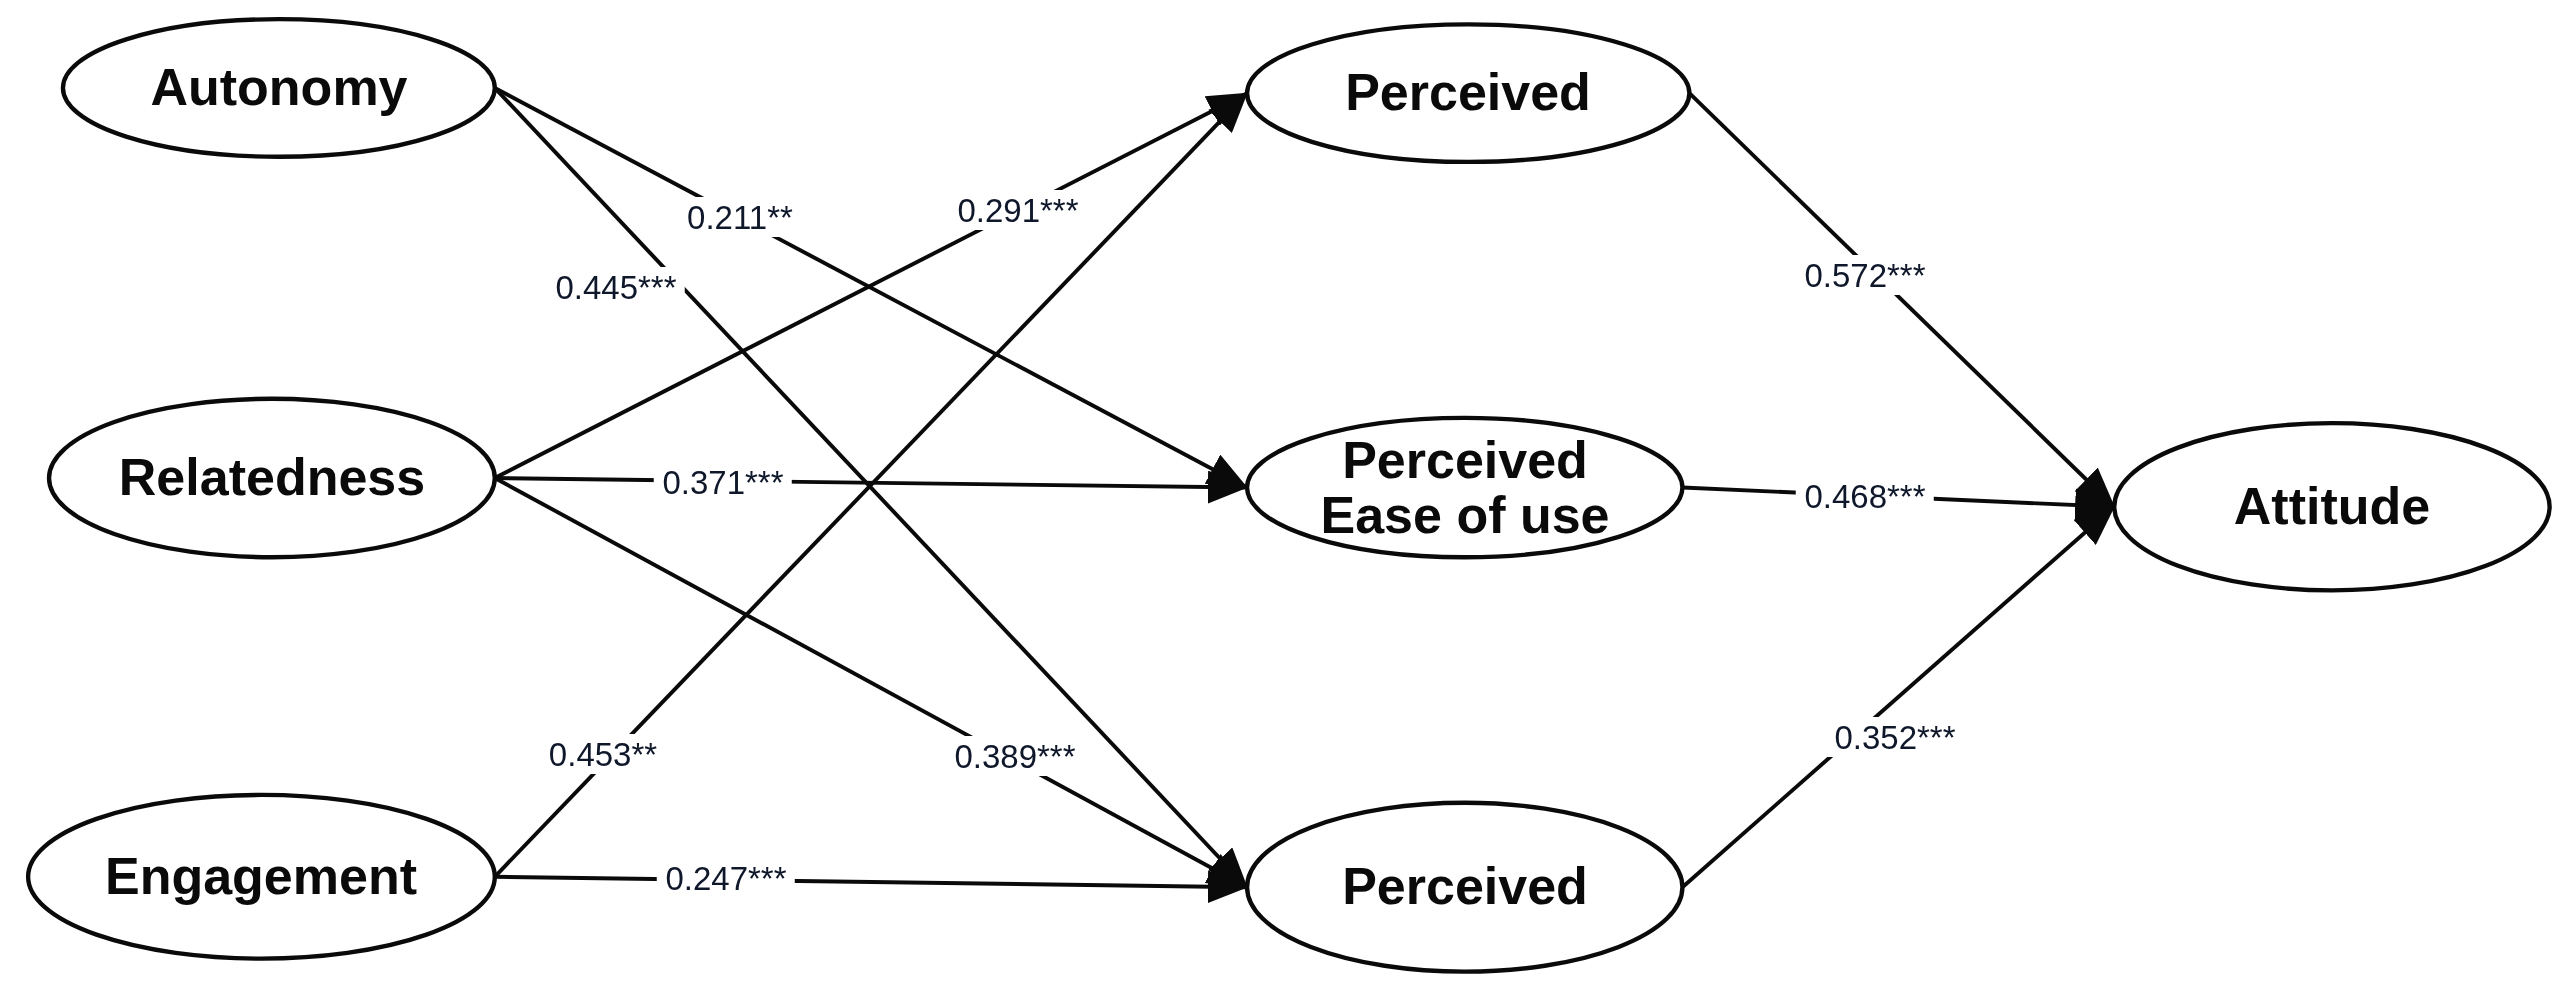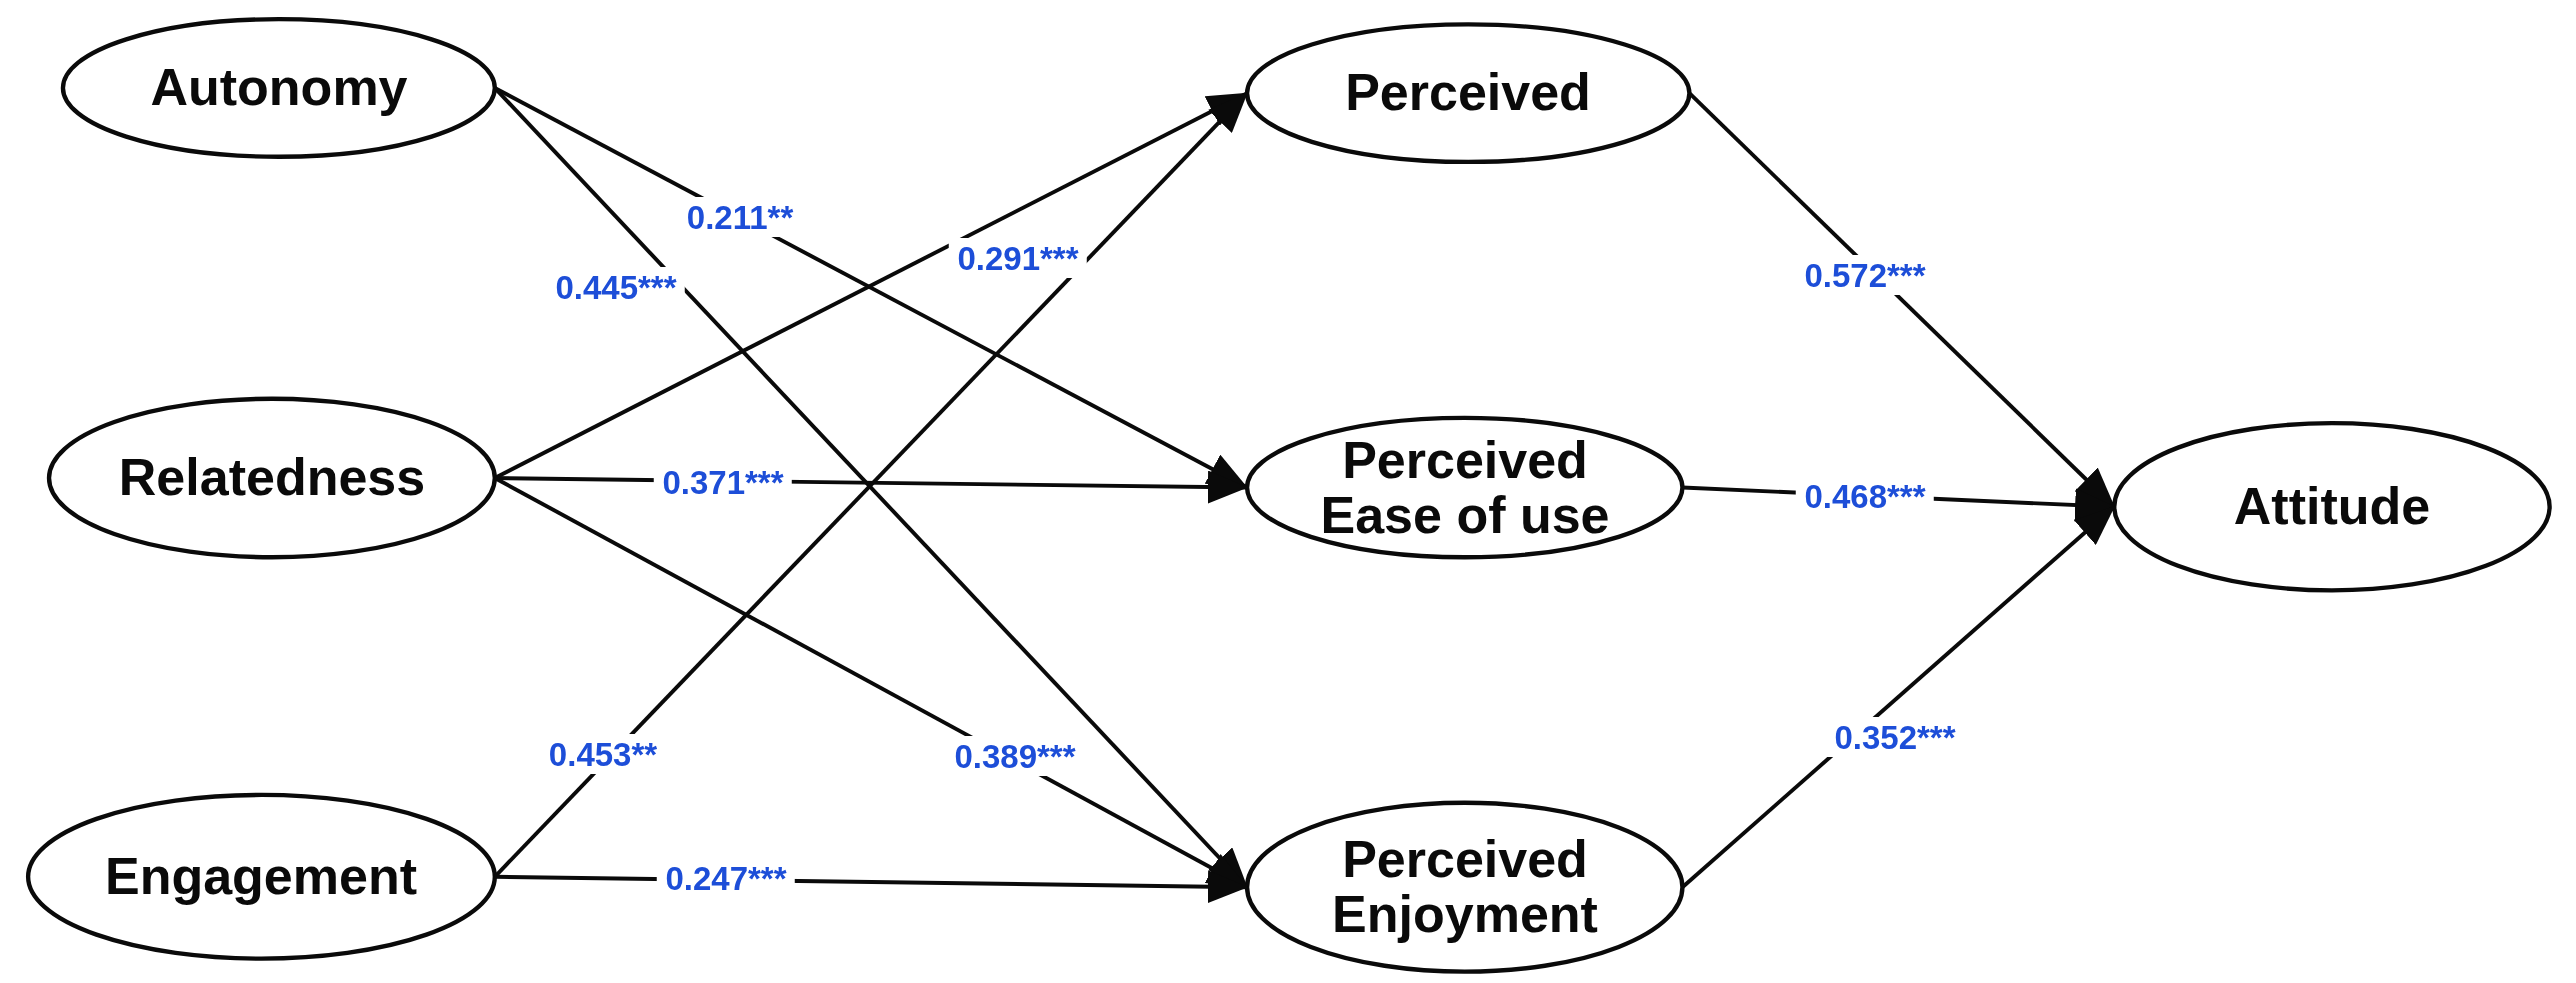--- a/index.html
+++ b/index.html
@@ -44,22 +44,22 @@
     color: #0a0a0a;
     line-height: 1.06;
     text-align: center;
     white-space: nowrap;
     letter-spacing: 0px;
   }
   .edge-label {
     position: absolute;
     transform: translate(-50%, -50%);
     font-size: 33px;
-    font-weight: 700;
-    color: #1d4ed8;
+    font-weight: 400;
+    color: #0f172a;
     background: #ffffff;
     padding: 3.5px 8.7px;
     white-space: nowrap;
     line-height: 1;
   }
 </style>
 </head>
 <body>
 
 <div class="canvas">
@@ -101,28 +101,27 @@
 
   <div class="node-label" style="left:1468px; top:93px;">
     <span>Perceived</span>
   </div>
   <div class="node-label" style="left:1465px; top:488px;">
     <span>Perceived</span>
     <span>Ease of use</span>
   </div>
   <div class="node-label" style="left:1465px; top:887px;">
     <span>Perceived</span>
-    <span>Enjoyment</span>
   </div>
 
   <div class="node-label" style="left:2332px; top:507px;">Attitude</div>
 
   <div class="edge-label" style="left:740px;  top:217px;">0.211**</div>
   <div class="edge-label" style="left:616px;  top:287px;">0.445***</div>
-  <div class="edge-label" style="left:1018px; top:210px;margin-top:48px;">0.291***</div>
+  <div class="edge-label" style="left:1018px; top:210px;">0.291***</div>
   <div class="edge-label" style="left:723px;  top:482px;">0.371***</div>
   <div class="edge-label" style="left:1015px; top:756px;">0.389***</div>
   <div class="edge-label" style="left:603px;  top:754px;">0.453**</div>
   <div class="edge-label" style="left:726px;  top:878px;">0.247***</div>
   <div class="edge-label" style="left:1865px; top:275px;">0.572***</div>
   <div class="edge-label" style="left:1865px; top:496px;">0.468***</div>
   <div class="edge-label" style="left:1895px; top:737px;">0.352***</div>
 
 </div>
 

